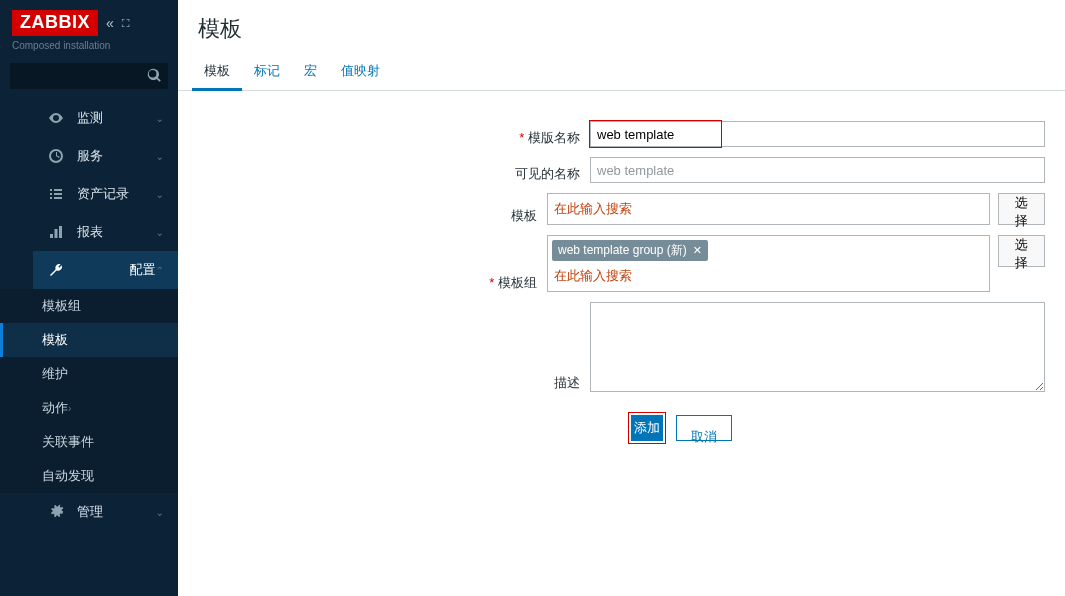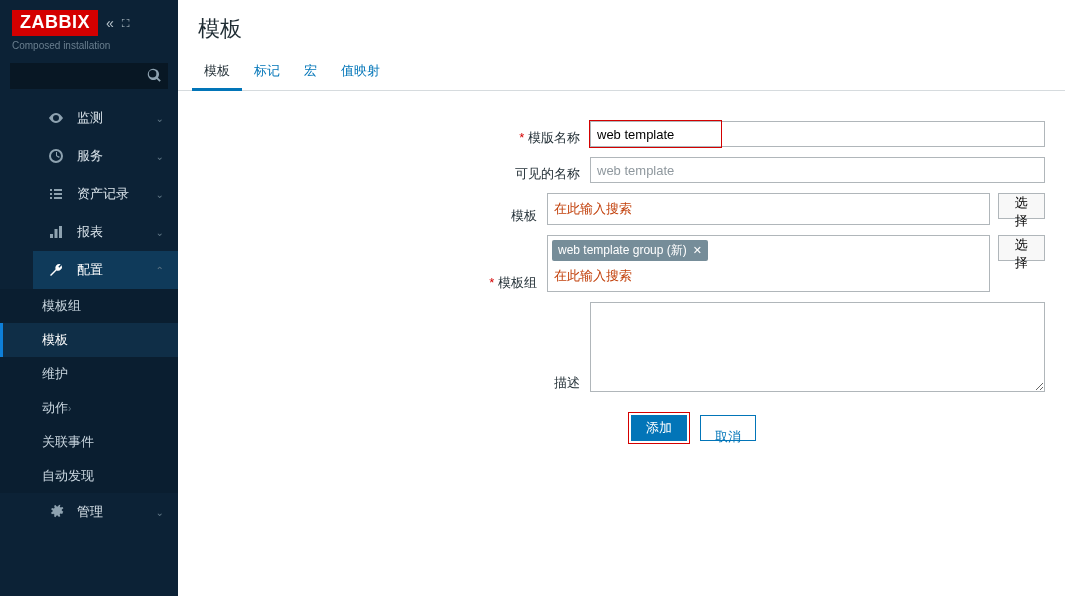--- a/index.html
+++ b/index.html
@@ -16,21 +16,21 @@
   .fullscreen-icon { color: #b8c4cc; font-size: 11px; cursor: pointer; }
   .subtitle { font-size: 10px; color: #6a7f8f; margin-top: 4px; }
   
   .search-wrap { padding: 6px 10px 10px; }
   .search-box { position: relative; }
   .search-input { width: 100%; height: 26px; background: #081724; border: none; padding: 0 28px 0 8px; color: #fff; font-size: 12px; }
   .search-icon { position: absolute; right: 6px; top: 5px; color: #8ea2b0; font-size: 14px; }
   
   .nav { list-style: none; }
   .nav-item { display: flex; align-items: center; padding: 10px 14px; cursor: pointer; color: #d9e3ea; margin-left: 33px; }
-  .nav-item.active { background: #0f3a5a; color: #fff; }
+  .nav-item.active { background: #0f3a5a; color: #fff; text-align: right; }
   .nav-icon { width: 18px; margin-right: 12px; display: inline-flex; align-items: center; justify-content: center; }
   .nav-icon svg { fill: #8ea2b0; }
   .nav-item.active .nav-icon svg { fill: #fff; }
   .nav-label { flex: 1; }
   .nav-caret { font-size: 10px; color: #5f7685; }
   
   .subnav { list-style: none; background: #0a1e30; }
   .subnav-item { padding: 8px 14px 8px 42px; cursor: pointer; color: #c9d6df; font-size: 13px; }
   .subnav-item.active { color: #fff; border-left: 3px solid #0e7fd8; padding-left: 39px; background: #0f2e47; }
   
@@ -45,28 +45,28 @@
   .form { padding: 30px 20px 0 0; }
   .form-row { display: flex; align-items: flex-end; margin-bottom: 10px; }
   .form-label { width: 450px; text-align: right; padding-right: 10px; padding-top: 5px; font-size: 13px; color: #1f2c33; }
   .form-label .req { color: #d40000; }
   .form-field { flex: 1; display: flex; align-items: flex-start; gap: 8px; }
   .form-input { width: 455px; height: 26px; border: 1px solid #b0b6ba; padding: 0 6px; font-size: 13px; }
   .form-input::placeholder { color: #8f989e; }
   .form-input-wrap { position: relative; display: inline-block; }
   .form-input-wrap.highlight::after { content:""; position:absolute; left:-1px; top:-1px; right:323px; bottom:-1px; border:1px solid #d40000; pointer-events:none; }
   .form-textarea { width: 455px; height: 90px; border: 1px solid #b0b6ba; padding: 4px 6px; font-size: 13px; resize: both; }
-  .select-btn { height: 26px; padding: 0 10px; border: 1px solid #b0b6ba; background: #f8f8f8; cursor: pointer; font-size: 13px; }
+  .select-btn { height: 32px; padding: 0 10px; border: 1px solid #b0b6ba; background: #f8f8f8; cursor: pointer; font-size: 13px; }
   
   .multiselect { width: 455px; min-height: 50px; border: 1px solid #b0b6ba; padding: 4px; display: flex; flex-direction: column; gap: 4px; }
   .multiselect.single { min-height: 26px; }
   .tag { display: inline-flex; align-items: center; background: #768d99; color: #fff; padding: 2px 6px; border-radius: 2px; font-size: 12px; width: fit-content; }
   .tag-x { margin-left: 6px; cursor: pointer; font-size: 11px; }
   .ms-placeholder { color: #c2410c; font-size: 13px; padding: 2px 2px; }
-  .btn-primary { background: #0275b8; color: #fff; border: 1px solid #0275b8; height: 26px; padding: 0 14px; cursor: pointer; font-size: 13px; }
+  .btn-primary { background: #0275b8; color: #fff; border: 1px solid #0275b8; height: 26px; padding: 0 2px; cursor: pointer; font-size: 13px; }
   .btn-secondary { background: #fff; color: #0275b8; border: 1px solid #0275b8; height: 26px; padding: 12px 14px; cursor: pointer; font-size: 13px; }
   .actions-wrap { display:flex; gap:10px; margin-left:450px; margin-top:20px; align-items:center; }
   .highlight-wrap { border:1px solid #d40000; padding:2px; display:inline-block; }
 </style>
 </head>
 <body>
 
 <div class="app">
 
   <aside class="sidebar">

